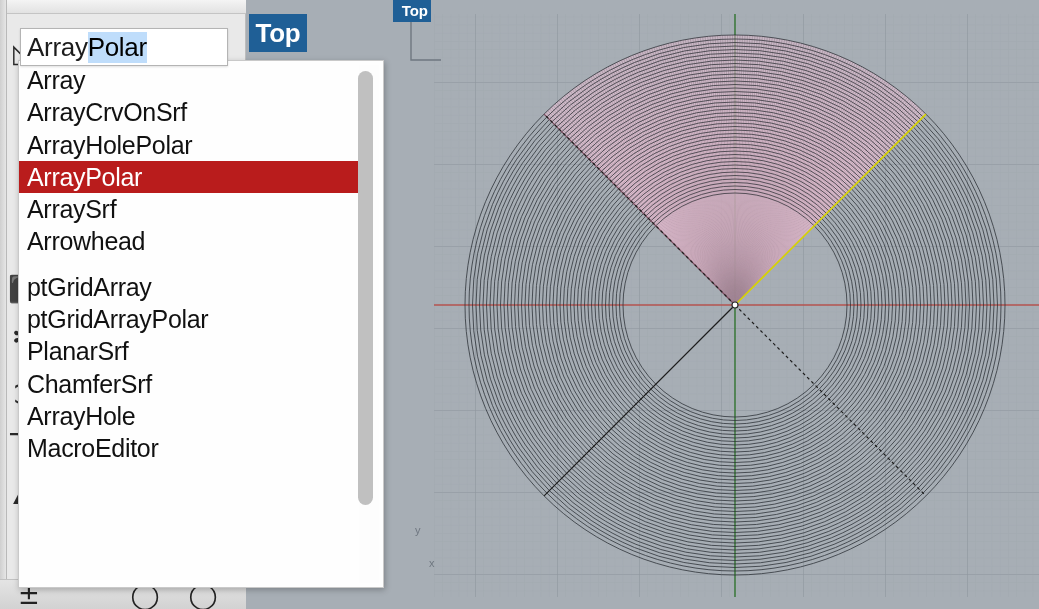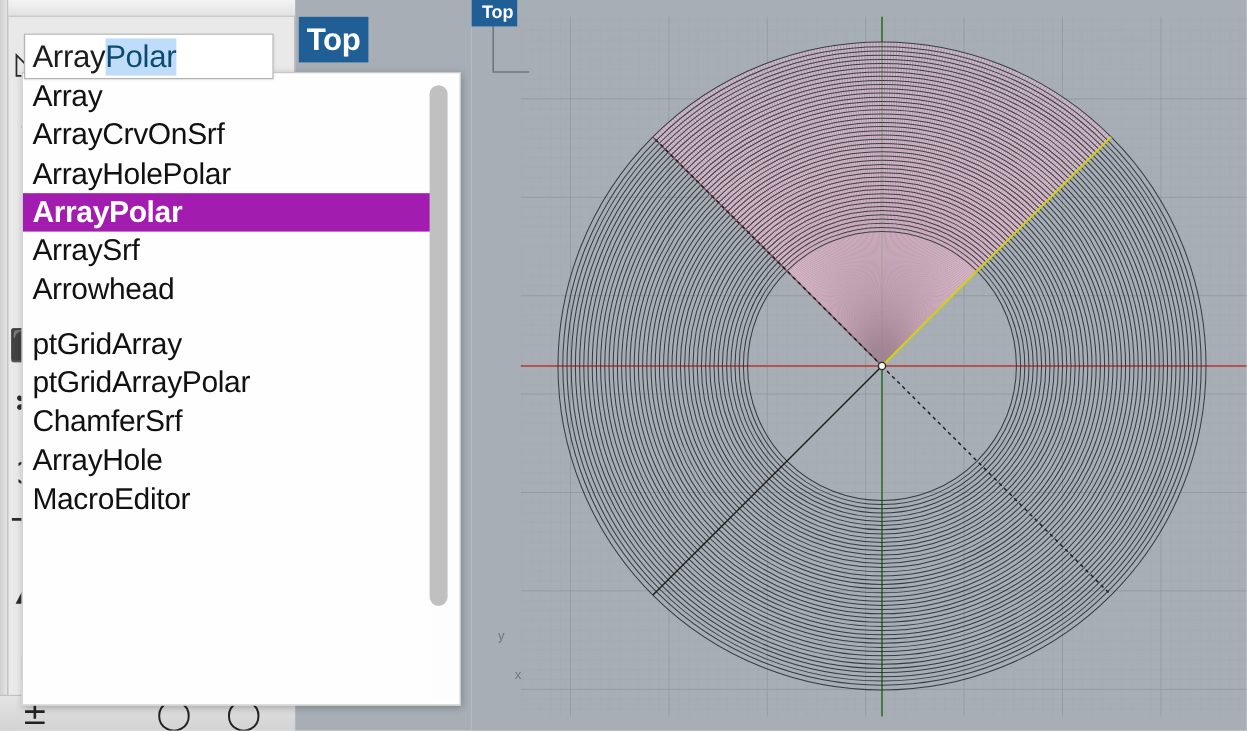--- a/index.html
+++ b/index.html
@@ -72,21 +72,21 @@
     background: #ffffff; border: 1px solid #b4b4b4;
     box-shadow: 0 1px 2px rgba(0,0,0,.12);
     display: flex; align-items: center; padding-left: 6px;
     z-index: 40;
   }
   .cmd-typed {
     font-size: 26px; color: #1c1c1c; letter-spacing: -.3px;
     font-family: "Liberation Sans", sans-serif;
   }
   .cmd-suggest {
-    font-size: 26px; color: #0c4a6e; letter-spacing: -.3px;
+    font-size: 26px; color: #000000; letter-spacing: -.3px;
     background: #bfddfb;
     font-family: "Liberation Sans", sans-serif;
   }
 
   
   .ac-popup {
     position: absolute; left: 18px; top: 60px; width: 366px; height: 528px;
     background: #fefefe;
     border: 1px solid #c9c9c9;
     box-shadow: 1px 2px 6px rgba(0,0,0,.25);
@@ -95,21 +95,21 @@
   .ac-list {
     position: absolute; left: 0; top: 3px; width: 340px; height: 520px;
     overflow: hidden;
   }
   .ac-item {
     height: 32.3px; line-height: 32.3px;
     padding-left: 8px;
     font-size: 25px; color: #111; white-space: nowrap;
     letter-spacing: -.3px;
   }
-  .ac-item.selected { background: #a21caf; color: #ffffff; font-weight: bold; }
+  .ac-item.selected { background: #b91c1c; color: #ffffff; }
   .ac-gap { height: 13px; }
 
   .ac-scroll-track {
     position: absolute; right: 4px; top: 4px; width: 20px; height: 518px;
     background: #fdfdfd;
   }
   .ac-scroll-thumb {
     position: absolute; right: 6px; top: 6px; width: 15px; height: 434px;
     background: #c0c0c0; border-radius: 8px;
   }
@@ -187,20 +187,21 @@
     <div class="ac-list">
       <div class="ac-item">Array</div>
       <div class="ac-item">ArrayCrvOnSrf</div>
       <div class="ac-item">ArrayHolePolar</div>
       <div class="ac-item selected">ArrayPolar</div>
       <div class="ac-item">ArraySrf</div>
       <div class="ac-item">Arrowhead</div>
       <div class="ac-gap"></div>
       <div class="ac-item">ptGridArray</div>
       <div class="ac-item">ptGridArrayPolar</div>
+      <div class="ac-item">PlanarSrf</div>
       <div class="ac-item">ChamferSrf</div>
       <div class="ac-item">ArrayHole</div>
       <div class="ac-item">MacroEditor</div>
     </div>
     <div class="ac-scroll-track">
       <div class="ac-scroll-thumb"></div>
     </div>
   </div>
 </div>
 

